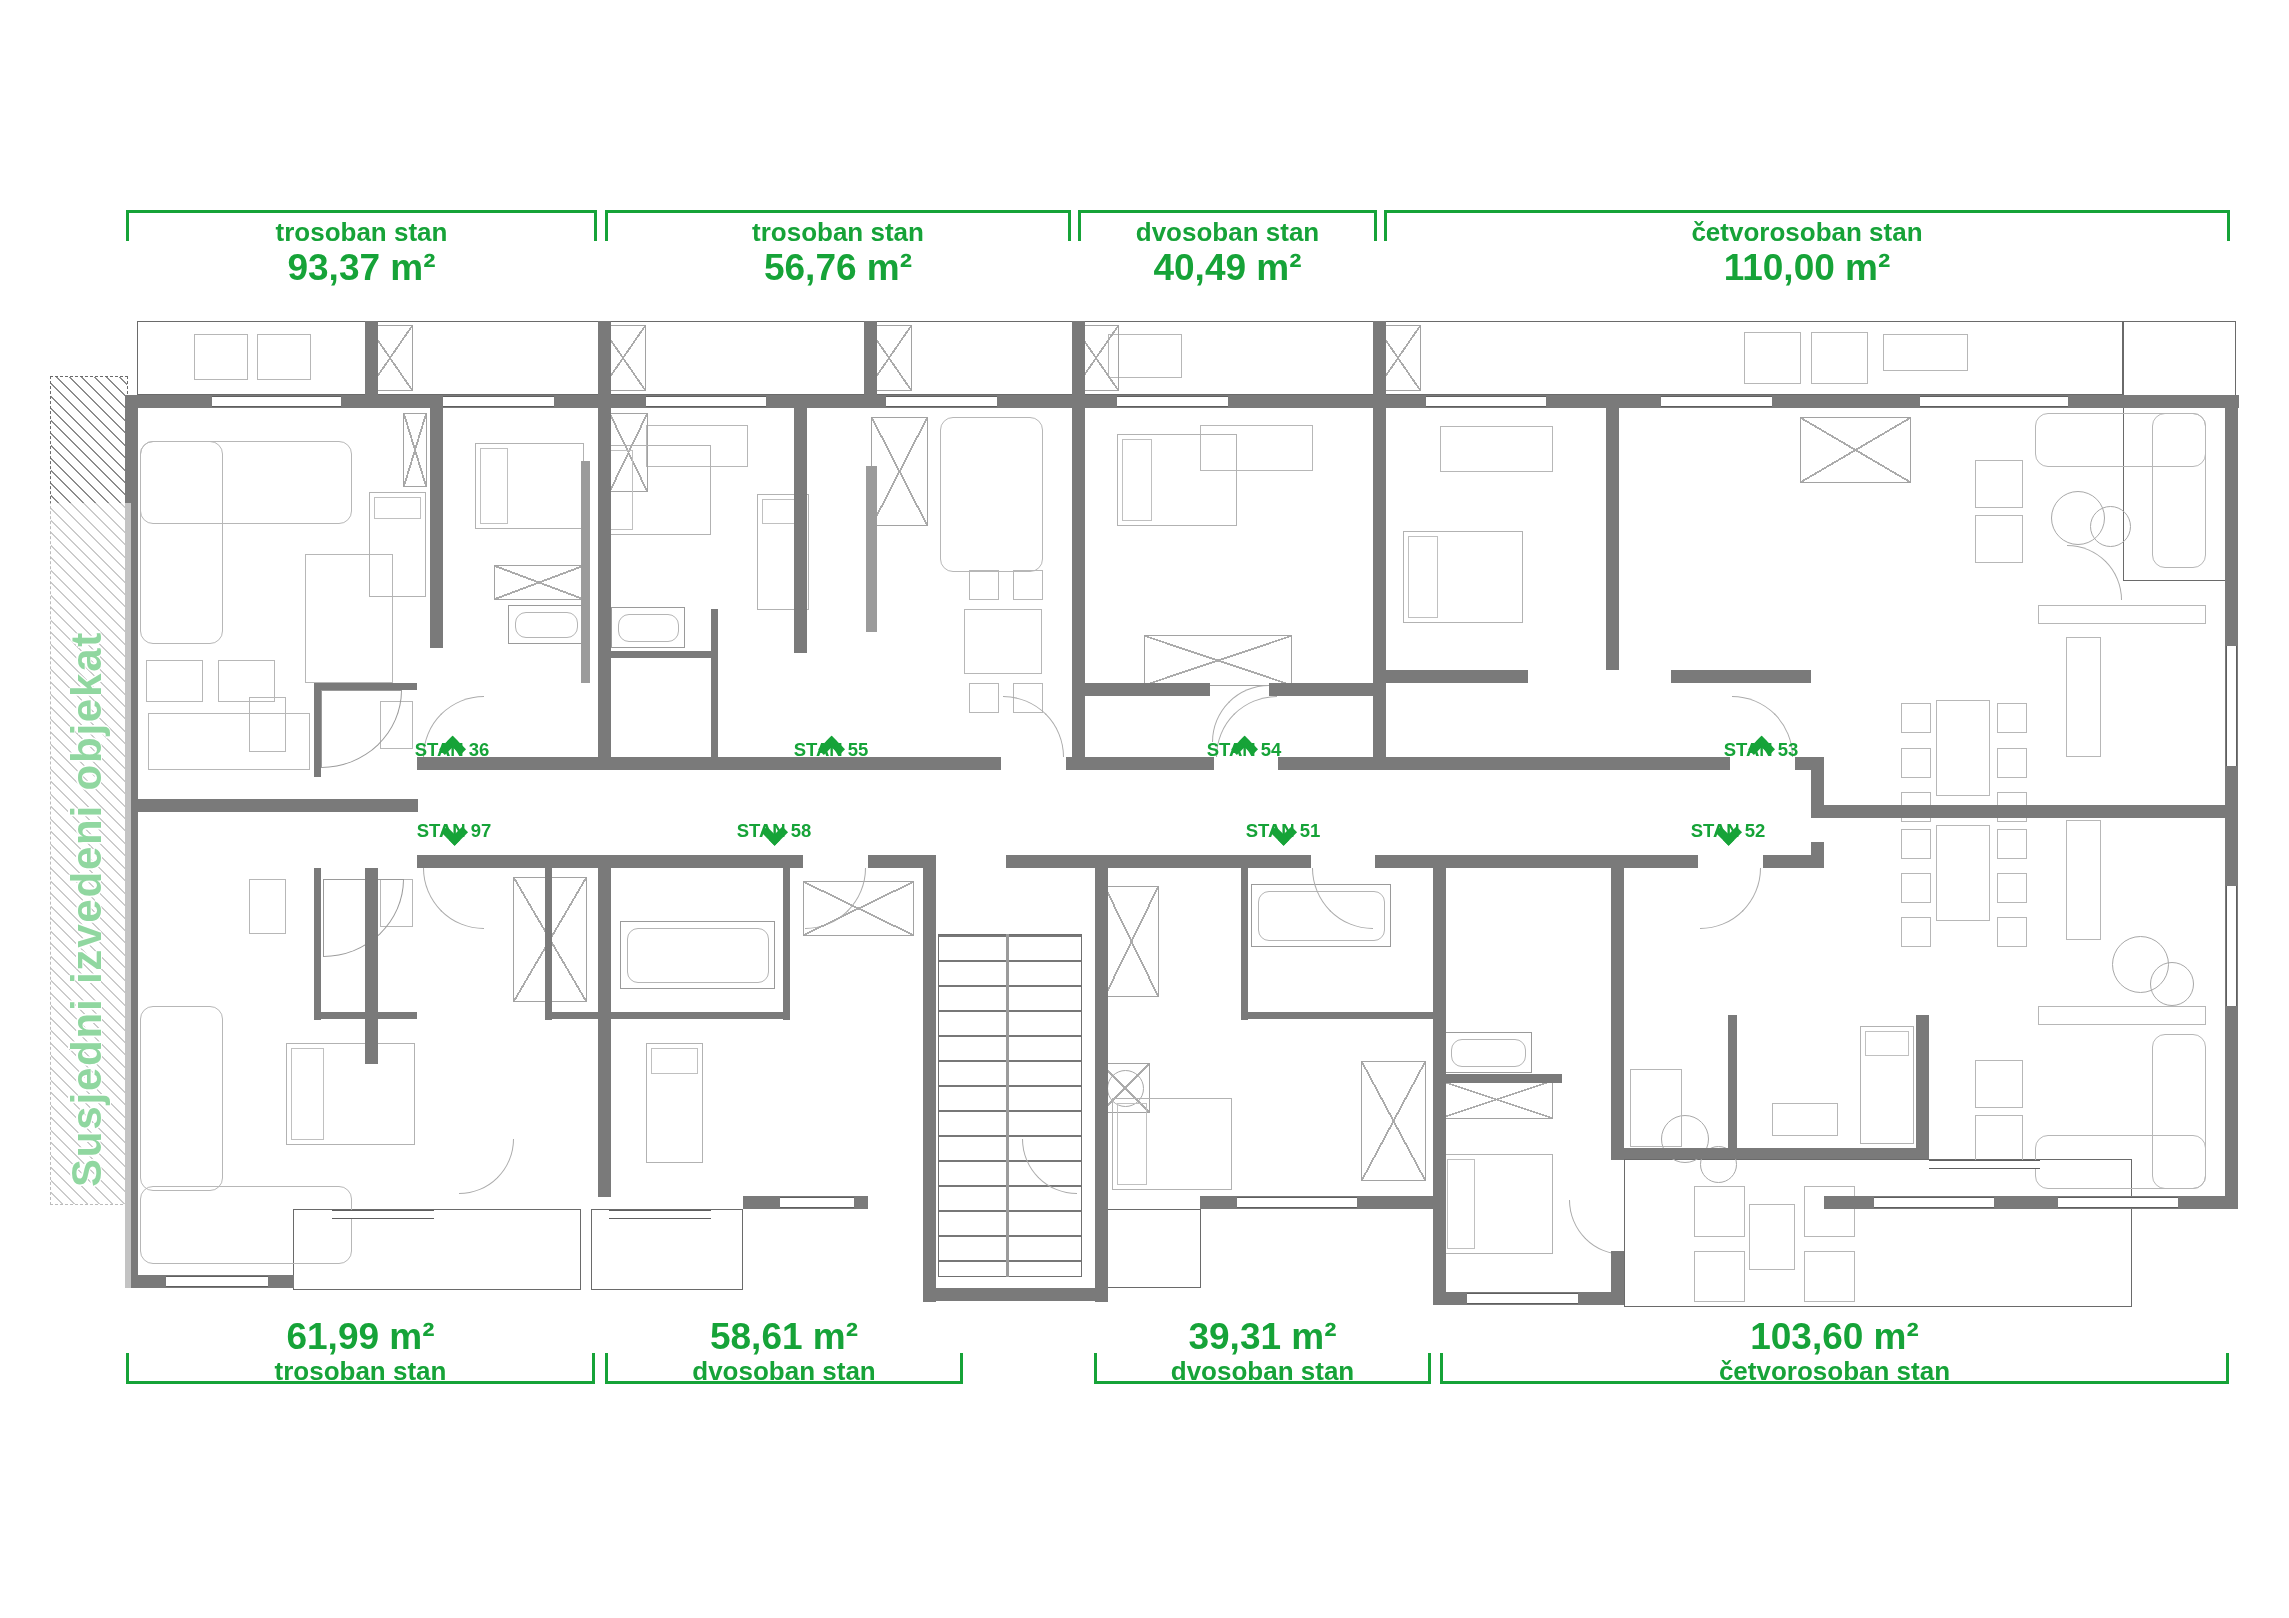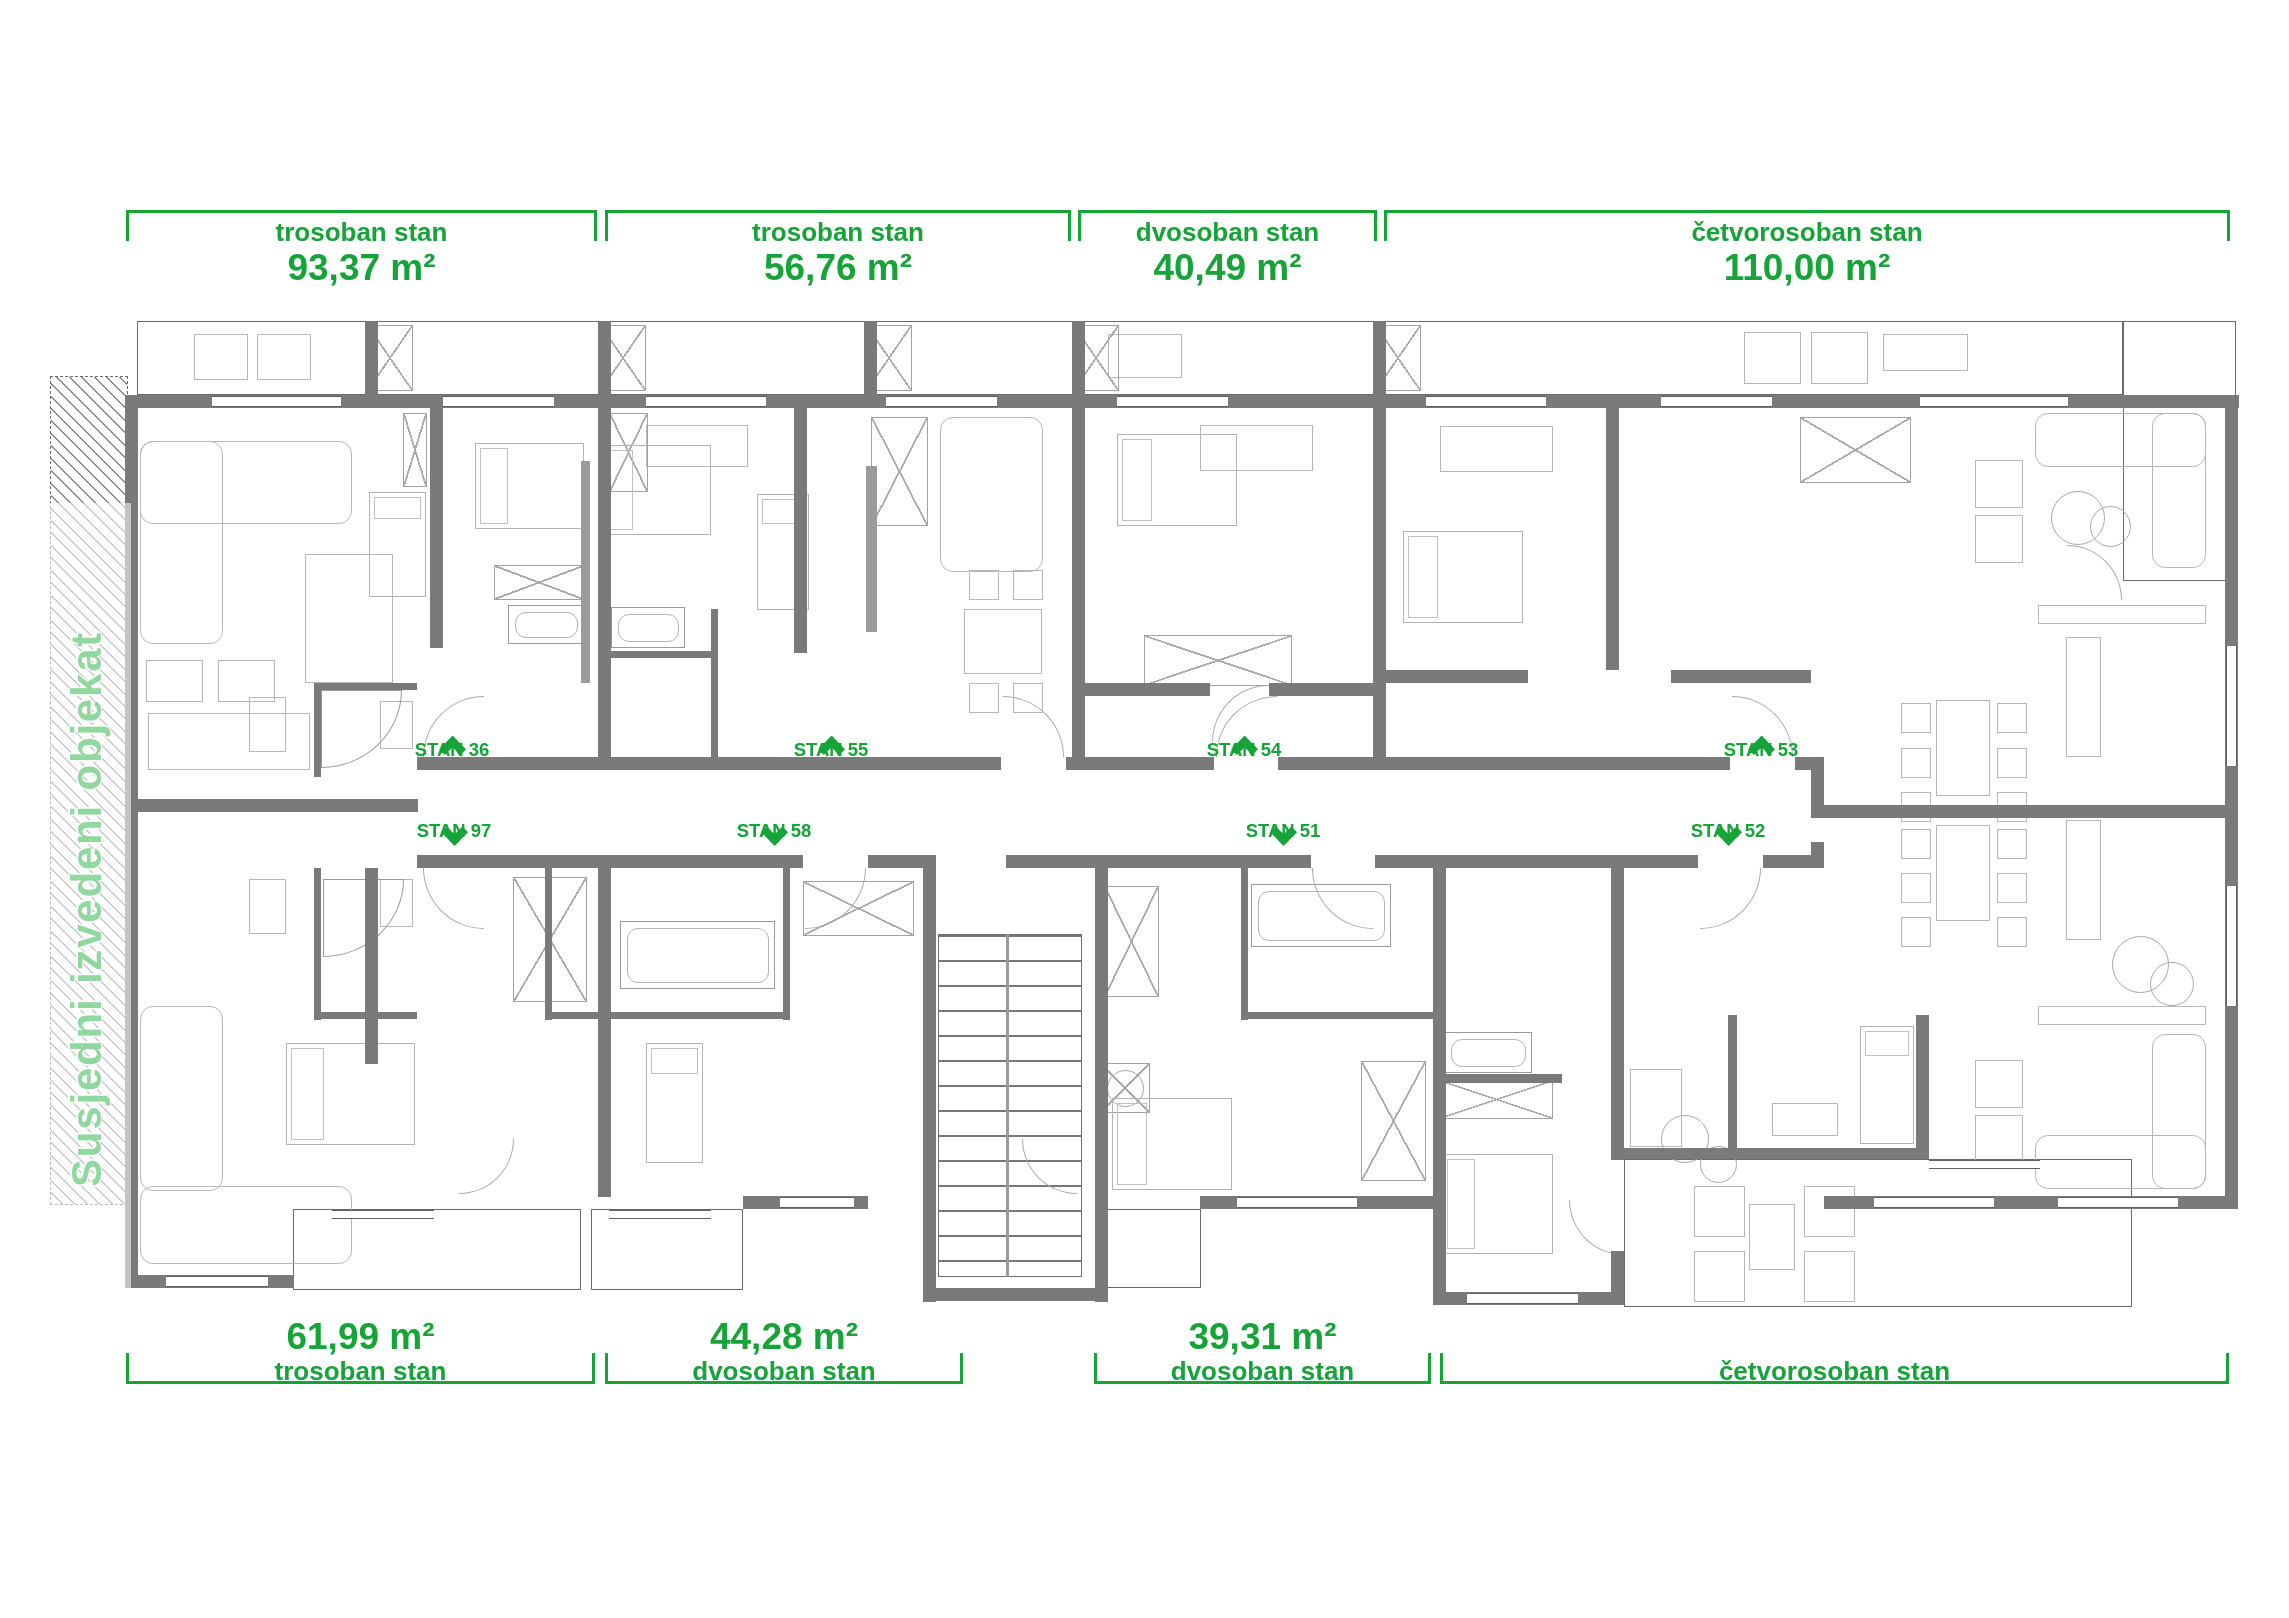--- a/index.html
+++ b/index.html
@@ -326,30 +326,31 @@
         <span class="a">110,00 m²</span>
       </div>
       <div class="ulabel bot" style="left: 126px; top: 1314px; width: 469px; height: 78px;">
         <div class="frame"></div>
         <span class="t">trosoban stan</span>
         <span class="a">61,99 m²</span>
       </div>
       <div class="ulabel bot" style="left: 605px; top: 1314px; width: 358px; height: 78px;">
         <div class="frame"></div>
         <span class="t">dvosoban stan</span>
-        <span class="a">44,28 m²</span>
+        <span class="a">58,61 m²</span>
       </div>
       <div class="ulabel bot" style="left: 1094px; top: 1314px; width: 337px; height: 78px;">
         <div class="frame"></div>
         <span class="t">dvosoban stan</span>
         <span class="a">39,31 m²</span>
       </div>
       <div class="ulabel bot" style="left: 1440px; top: 1314px; width: 789px; height: 78px;">
         <div class="frame"></div>
         <span class="t">četvorosoban stan</span>
+        <span class="a">103,60 m²</span>
       </div>
       <div class="stan" style="left: 378px; top: 740px;">
         <div class="chev up"></div>
         <div class="txt">STAN 36</div>
       </div>
       <div class="stan" style="left: 757px; top: 740px;">
         <div class="chev up"></div>
         <div class="txt">STAN 55</div>
       </div>
       <div class="stan" style="left: 1170px; top: 740px;">

